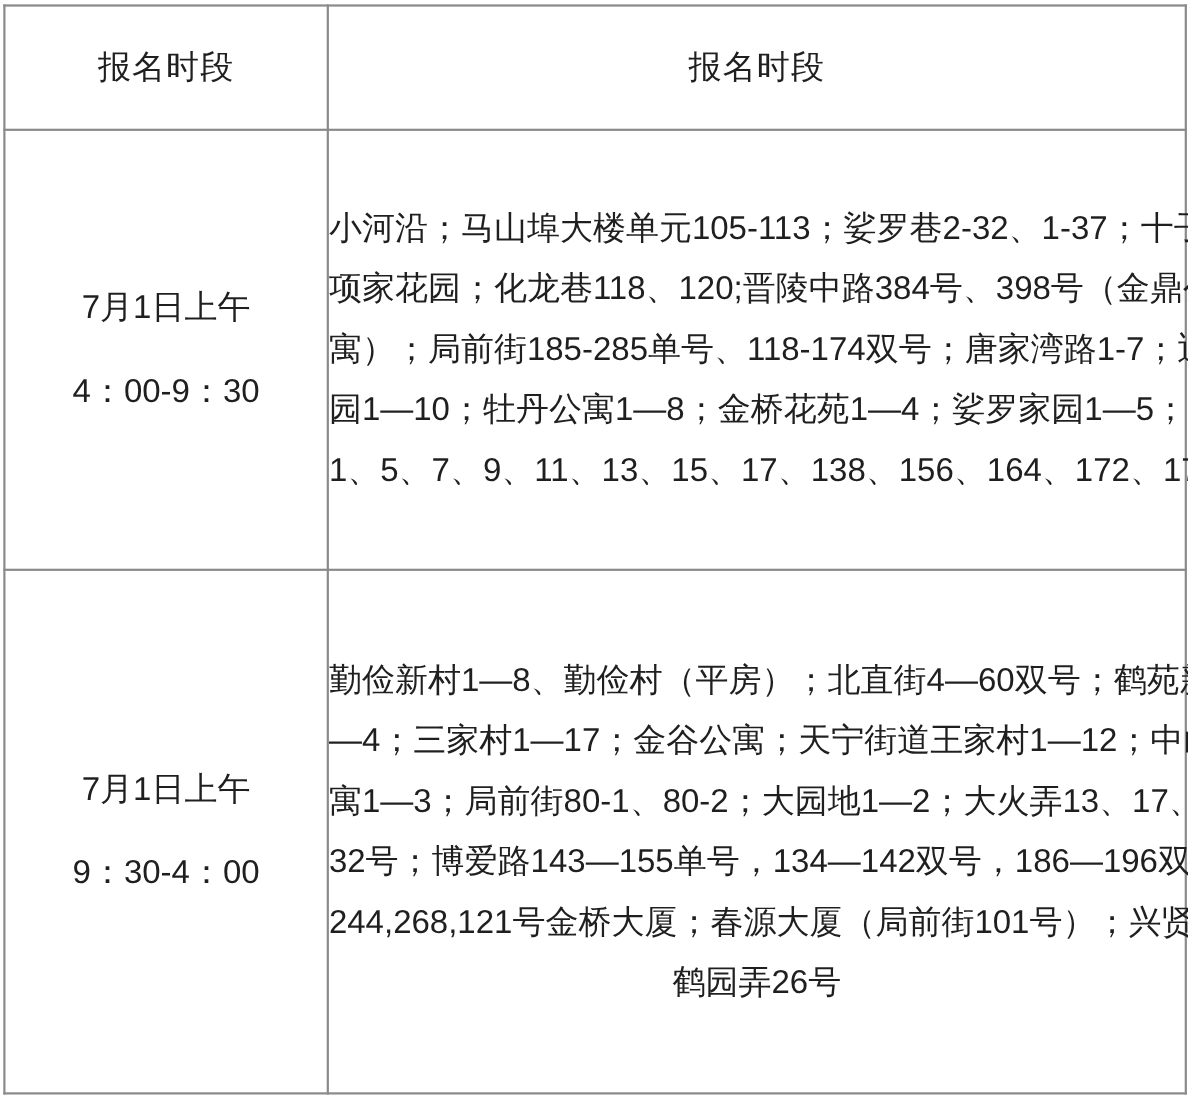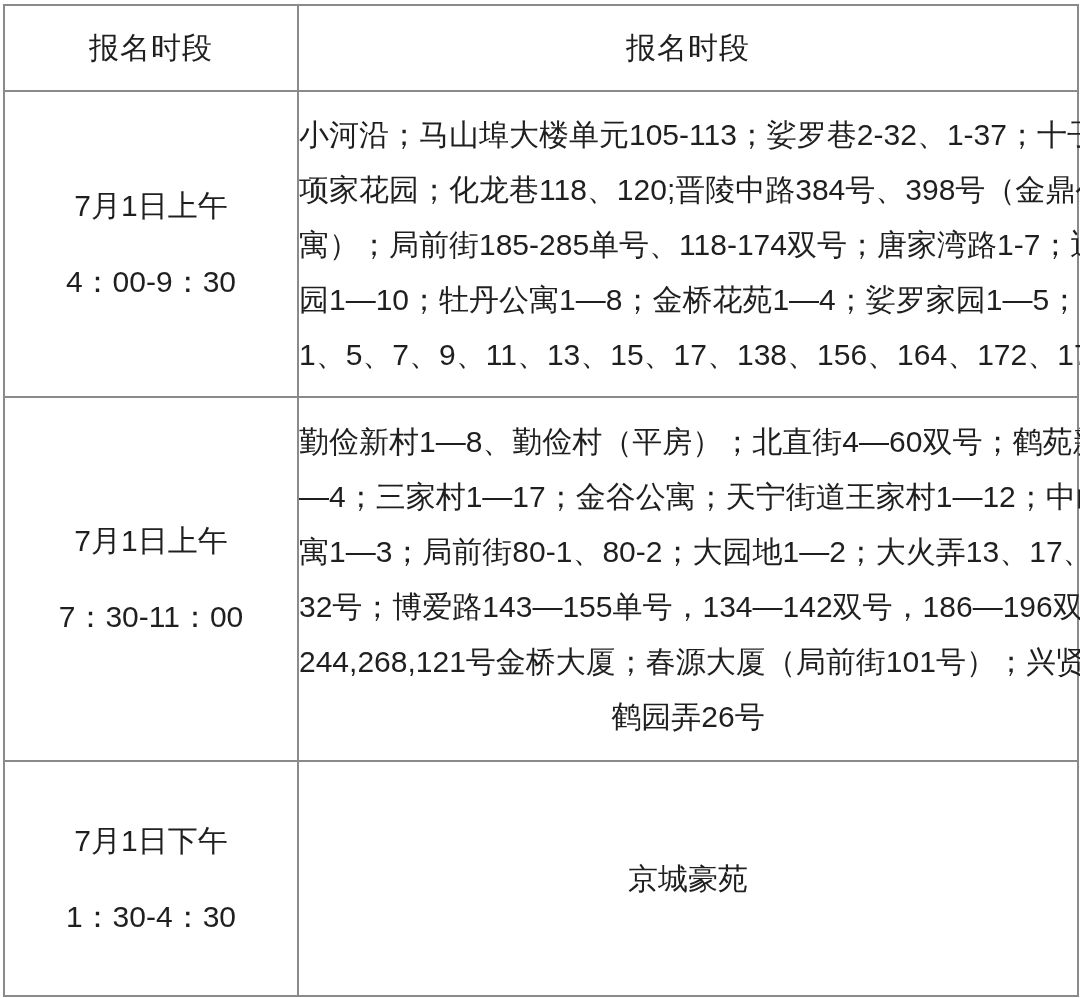--- a/index.html
+++ b/index.html
@@ -100,43 +100,30 @@
           <span class="line">园1—10；牡丹公寓1—8；金桥花苑1—4；娑罗家园1—5；中山路</span>
           <span class="line">1、5、7、9、11、13、15、17、138、156、164、172、176</span>
         </div>
       </td>
     </tr>
 
     <tr class="session-row-2">
       <td>
         <div class="time-block">
           <div class="time-line">7月1日上午</div>
-          <div class="time-line">7：30-11：00</div>
+          <div class="time-line">9：30-4：00</div>
         </div>
       </td>
       <td>
         <div class="district-lines">
           <span class="line">勤俭新村1—8、勤俭村（平房）；北直街4—60双号；鹤苑新都1</span>
           <span class="line">—4；三家村1—17；金谷公寓；天宁街道王家村1—12；中山门公</span>
           <span class="line">寓1—3；局前街80-1、80-2；大园地1—2；大火弄13、17、30、</span>
           <span class="line">32号；博爱路143—155单号，134—142双号，186—196双号，</span>
           <span class="line">244,268,121号金桥大厦；春源大厦（局前街101号）；兴贤巷；</span>
           <span class="line">鹤园弄26号</span>
         </div>
       </td>
     </tr>
 
-    <tr class="session-row-3">
-      <td>
-        <div class="time-block">
-          <div class="time-line">7月1日下午</div>
-          <div class="time-line">1：30-4：30</div>
-        </div>
-      </td>
-      <td>
-        <div class="district-lines">
-          <span class="line">京城豪苑</span>
-        </div>
-      </td>
-    </tr>
   </tbody>
     </table>
 </div>
 
 </body></html>

